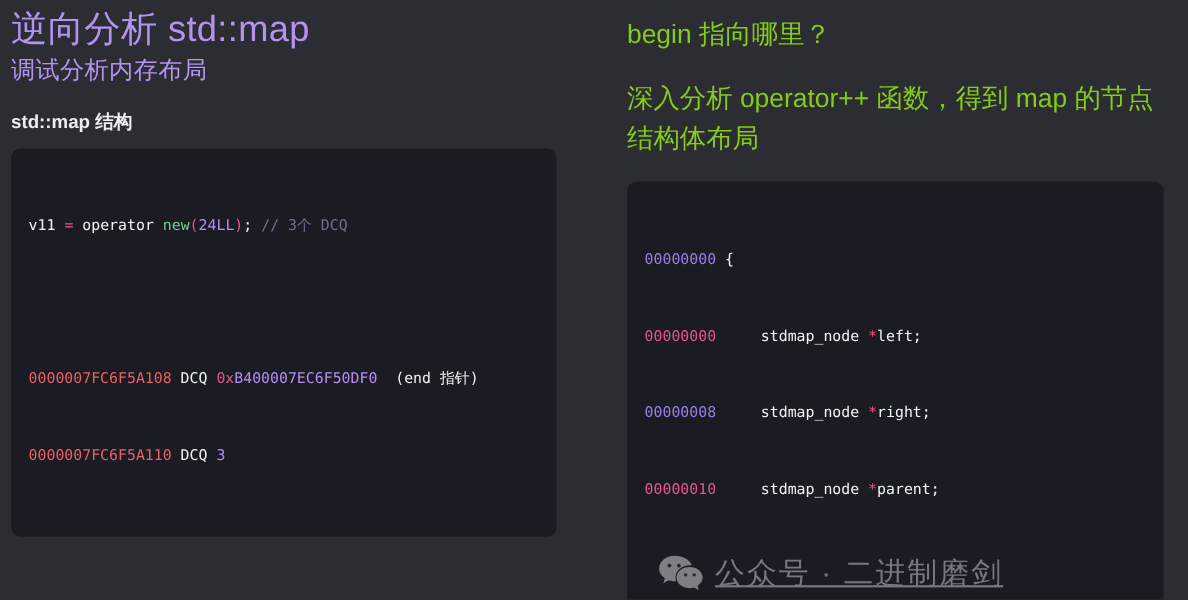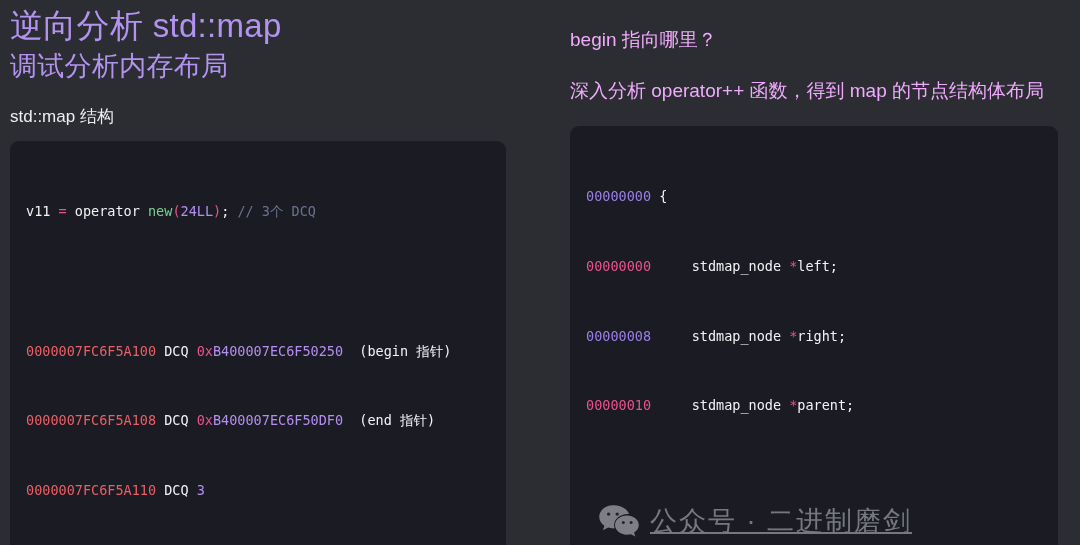--- a/index.html
+++ b/index.html
@@ -39,32 +39,32 @@
   
   h1.title {
     font-size: 33px;
     line-height: 1.22;
     font-weight: 400;
     color: #b293ef;
     margin: 0 0 4px 0;
     letter-spacing: 0.3px;
   }
   h2.subtitle {
-    font-size: 27px;
+    font-size: 22px;
     line-height: 1.25;
     font-weight: 400;
     color: #b293ef;
     margin: 0 0 22px 0;
     letter-spacing: 0.3px;
     font-family: Liberation Serif, serif;
   }
   .section-label {
     font-size: 17px;
     line-height: 1.35;
-    font-weight: 400;
+    font-weight: 700;
     color: #eceef2;
     margin: 0 0 12px 0;
   }
 
   
   .code-block {
     background: #1b1c23;
     border-radius: 9px;
     padding: 13px 16px 15px 16px;
     font-family: "DejaVu Sans Mono", "Liberation Mono", monospace;
@@ -87,24 +87,24 @@
   .t-kw      { color: #e06c75; }
   .t-fn      { color: #77d18e; }
   .t-num     { color: #b48ef0; }
   .t-punct   { color: #e8538f; }
   .t-comment { color: #6a7290; }
   .t-star    { color: #eb4f7e; }
   .t-white   { color: #f2f3f6; }
 
   
   .para {
-    font-size: 19px;
+    font-size: 24px;
     line-height: 1.52;
-    color: #f0abfc;
-    margin: 12px 0 20px 0;
+    color: #84cc16;
+    margin: 0 0 20px 0;
     max-width: 482px;
   }
   .para.first { margin-bottom: 22px; }
 
   
   .watermark {
     position: absolute;
     right: 12px;
     bottom: 6px;
     display: flex;
@@ -130,21 +130,20 @@
   <div class="col col-left">
 
     <h1 class="title">逆向分析 std::map</h1>
     <h2 class="subtitle">调试分析内存布局</h2>
 
     <p class="section-label">std::map 结构</p>
 
     <div class="code-block left-1">
       <span class="code-line"><span class="t-white">v11</span><span class="t-plain"> </span><span class="t-punct">=</span><span class="t-plain"> </span><span class="t-white">operator</span><span class="t-plain"> </span><span class="t-fn">new</span><span class="t-punct">(</span><span class="t-num">24LL</span><span class="t-punct">)</span><span class="t-white">;</span><span class="t-plain"> </span><span class="t-comment">// 3个 DCQ</span></span>
       <span class="code-line blank"> </span>
-      <span class="code-line"><span class="t-addr">0000007FC6F5A100</span><span class="t-plain"> </span><span class="t-white">DCQ</span><span class="t-plain"> </span><span class="t-punct">0x</span><span class="t-num">B400007EC6F50250</span><span class="t-plain">  </span><span class="t-white">(begin 指针)</span></span>
       <span class="code-line"><span class="t-addr">0000007FC6F5A108</span><span class="t-plain"> </span><span class="t-white">DCQ</span><span class="t-plain"> </span><span class="t-punct">0x</span><span class="t-num">B400007EC6F50DF0</span><span class="t-plain">  </span><span class="t-white">(end 指针)</span></span>
       <span class="code-line"><span class="t-addr">0000007FC6F5A110</span><span class="t-plain"> </span><span class="t-white">DCQ</span><span class="t-plain"> </span><span class="t-punct"></span><span class="t-num">3</span><span class="t-plain">  </span><span class="t-white"></span></span>
     </div>
 
   </div>
 
   <div class="col col-right">
 
     <p class="para first">begin 指向哪里？</p>
     <p class="para">深入分析 operator++ 函数，得到 map 的节点结构体布局</p>

